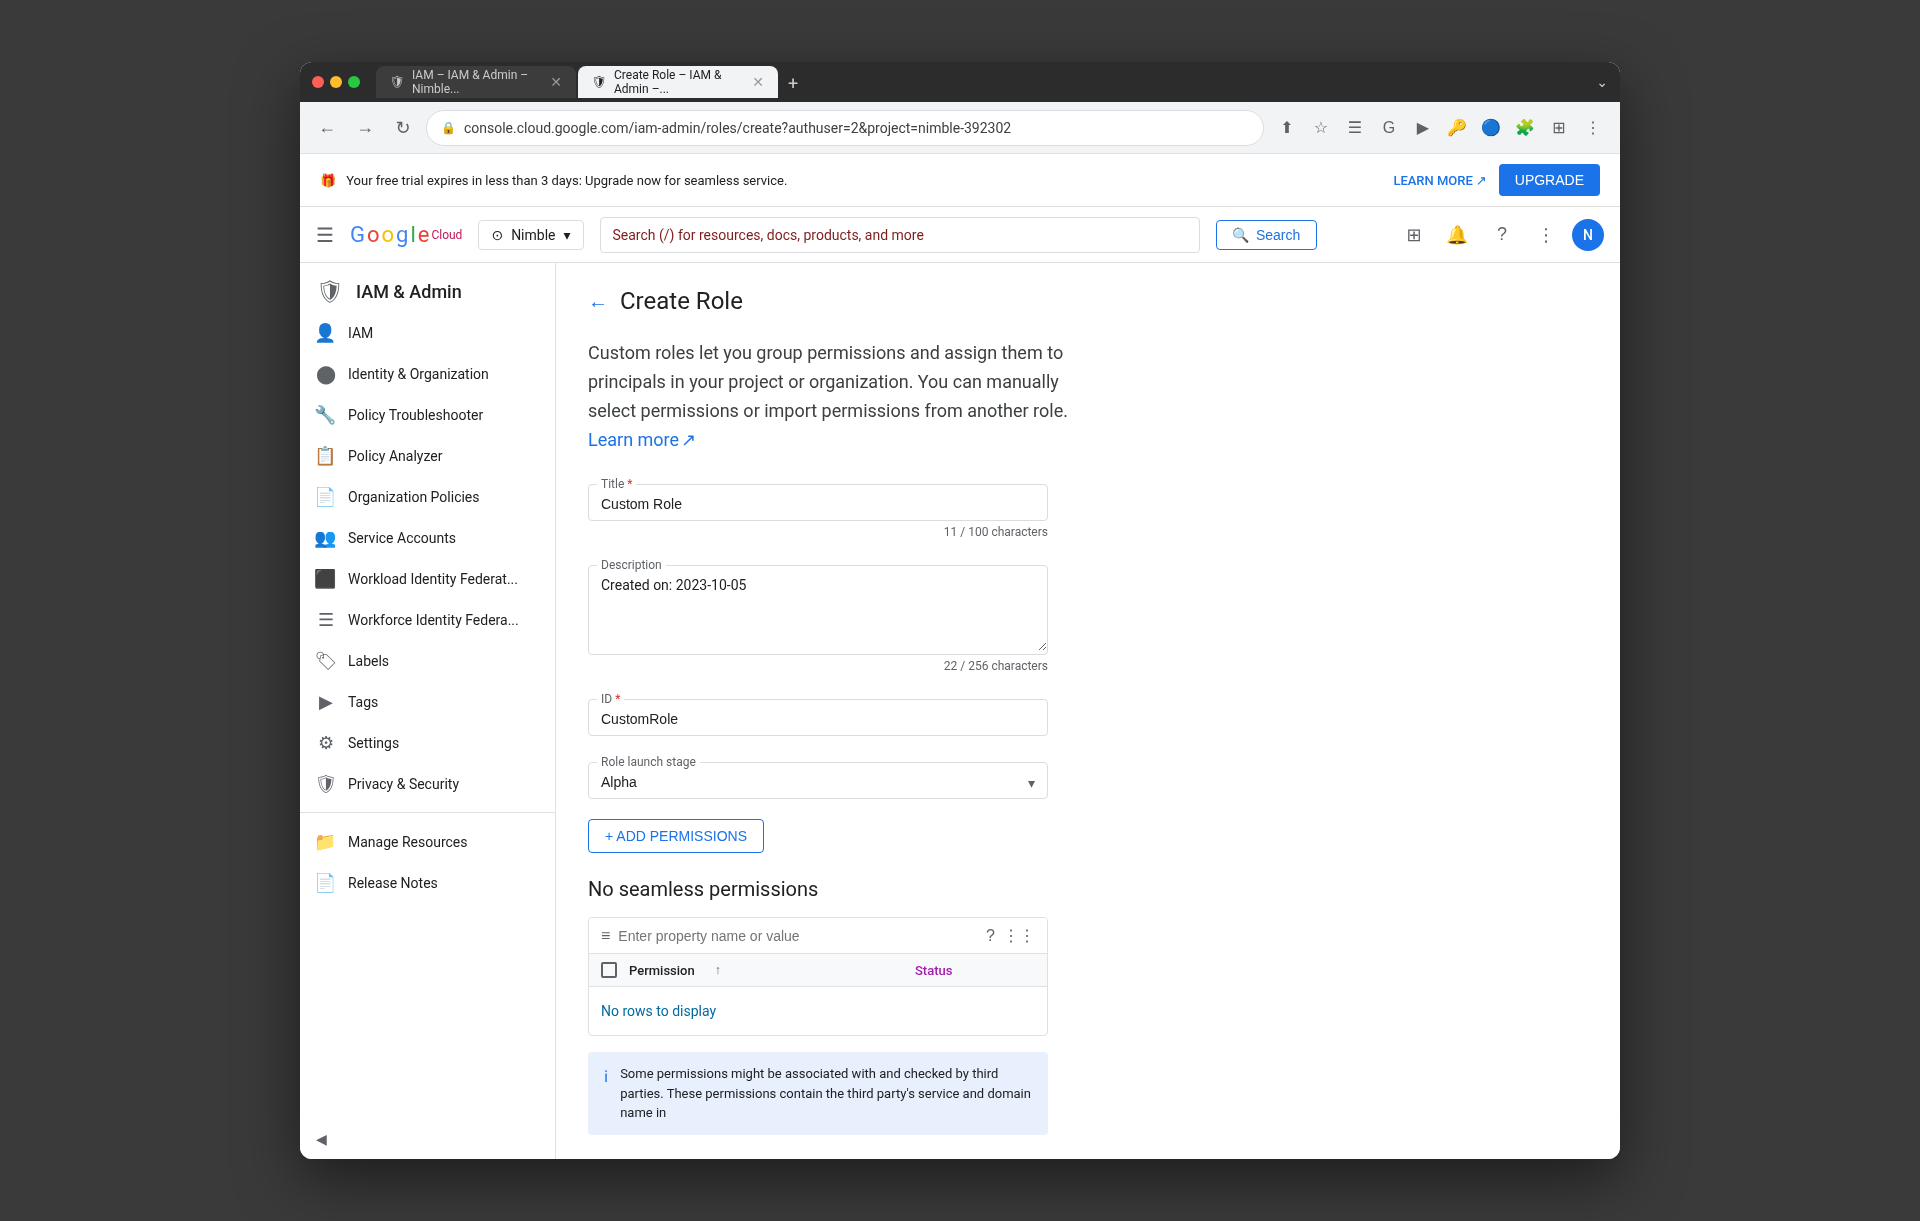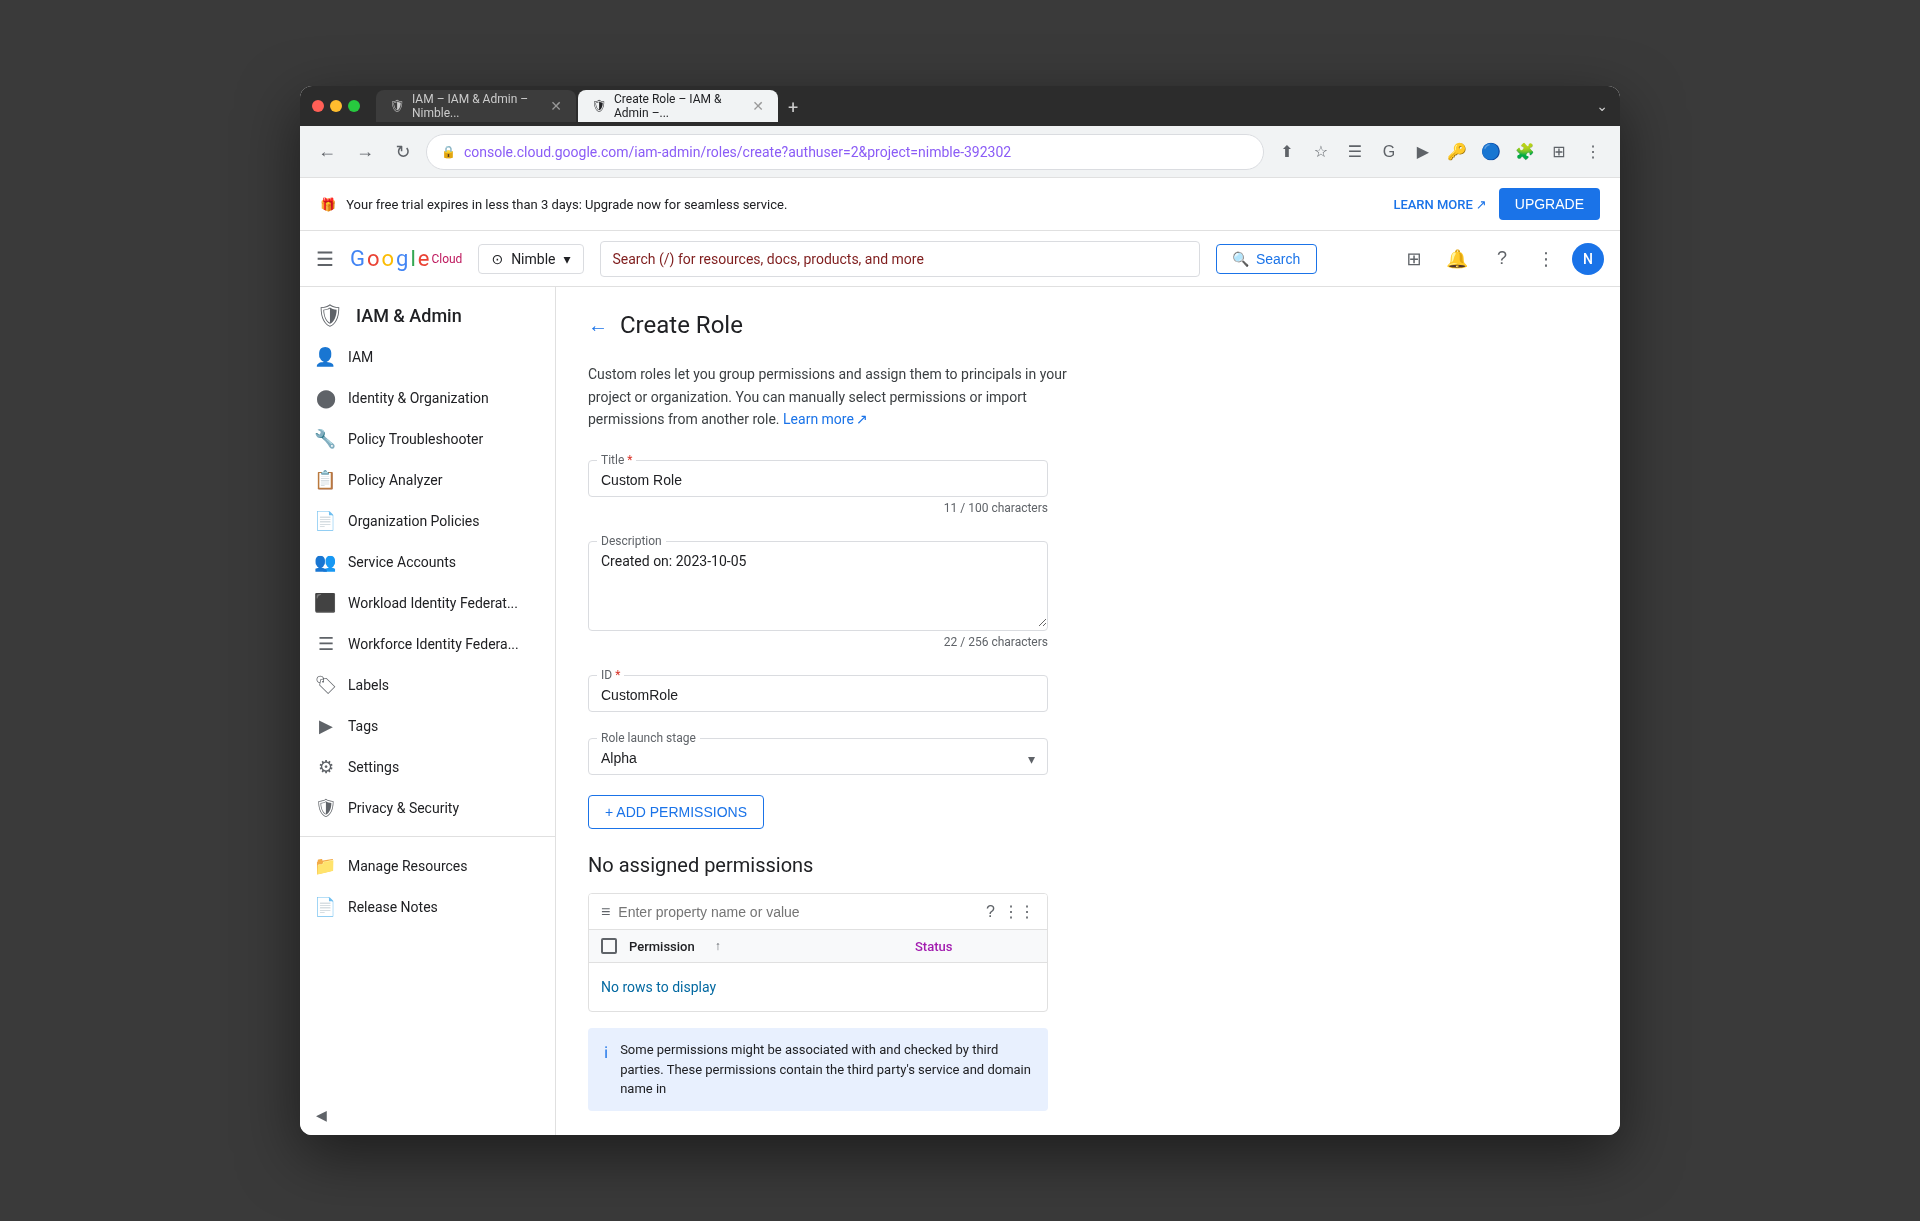--- a/index.html
+++ b/index.html
@@ -67,21 +67,21 @@
       border-radius: 22px;
       height: 36px;
       display: flex;
       align-items: center;
       padding: 0 14px;
       gap: 8px;
       font-size: 14px;
       color: #202124;
     }
     .url-icon { color: #1a73e8; font-size: 12px; }
-    .url-text { color: #8b5cf6; font-size: 14px; }
+    .url-text { color: #404040; font-size: 14px; }
     .bar-actions { display: flex; gap: 4px; }
     .bar-icon-btn { color: #5f6368; background: none; border: none; cursor: pointer; font-size: 16px; width: 30px; height: 30px; display: flex; align-items: center; justify-content: center; border-radius: 50%; }
 
     
     .banner {
       background: #fff;
       border-bottom: 1px solid #e0e0e0;
       padding: 10px 20px;
       display: flex;
       align-items: center;
@@ -206,21 +206,21 @@
     .page-header {
       display: flex;
       align-items: center;
       gap: 12px;
       margin-bottom: 24px;
     }
     .back-btn { color: #1a73e8; font-size: 20px; cursor: pointer; text-decoration: none; }
     .page-title { font-size: 24px; font-weight: 400; color: #202124; }
 
     .description-box {
-      font-size: 14px;
+      font-size: 18px;
       color: #3c4043;
       line-height: 1.6;
       margin-bottom: 24px;
       max-width: 500px;
     }
     .learn-more { color: #1a73e8; text-decoration: none; display: inline-flex; align-items: center; gap: 2px; }
 
     .form-section { max-width: 460px; }
     .field-group { margin-bottom: 20px; }
     .required { color: #d93025; }
@@ -577,21 +577,21 @@
                 <option value="ga">General Availability</option>
                 <option value="disabled">Disabled</option>
               </select>
               <span class="select-arrow">▾</span>
             </div>
           </fieldset>
         </div>
 
         <button class="add-permissions-btn">+ ADD PERMISSIONS</button>
 
-        <h2 class="section-title">No assigned permissions</h2>
+        <h2 class="section-title">No seamless permissions</h2>
 
         <div class="permissions-table">
           <div class="table-toolbar">
             <span class="filter-icon">≡</span>
             <input type="text" class="filter-input" placeholder="Enter property name or value" style="">
             <button class="toolbar-icon-btn">?</button>
             <button class="toolbar-icon-btn">⋮⋮</button>
           </div>
           <div class="table-header">
             <div class="table-checkbox"></div>

